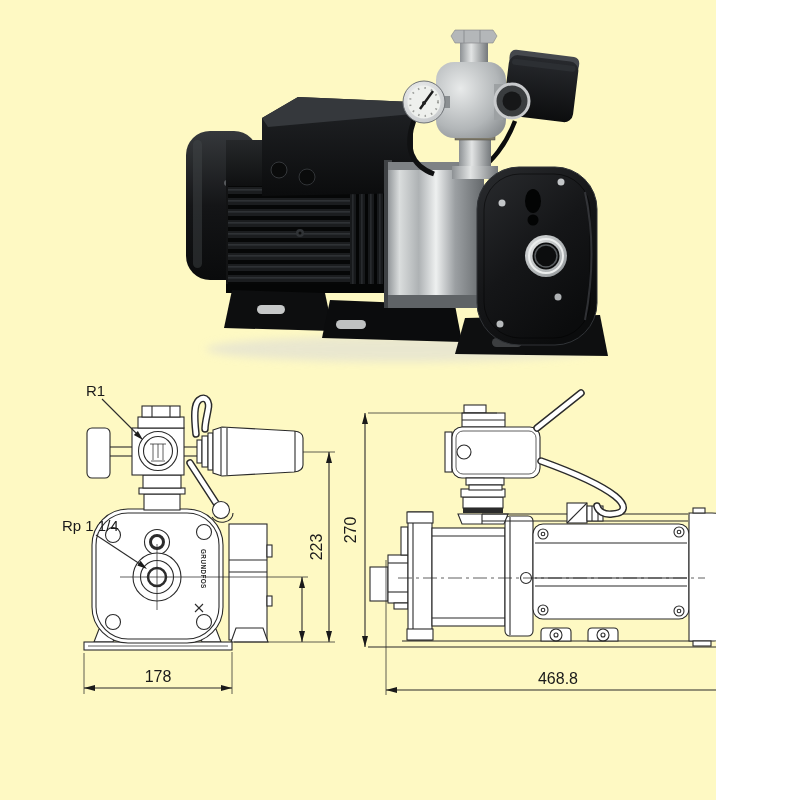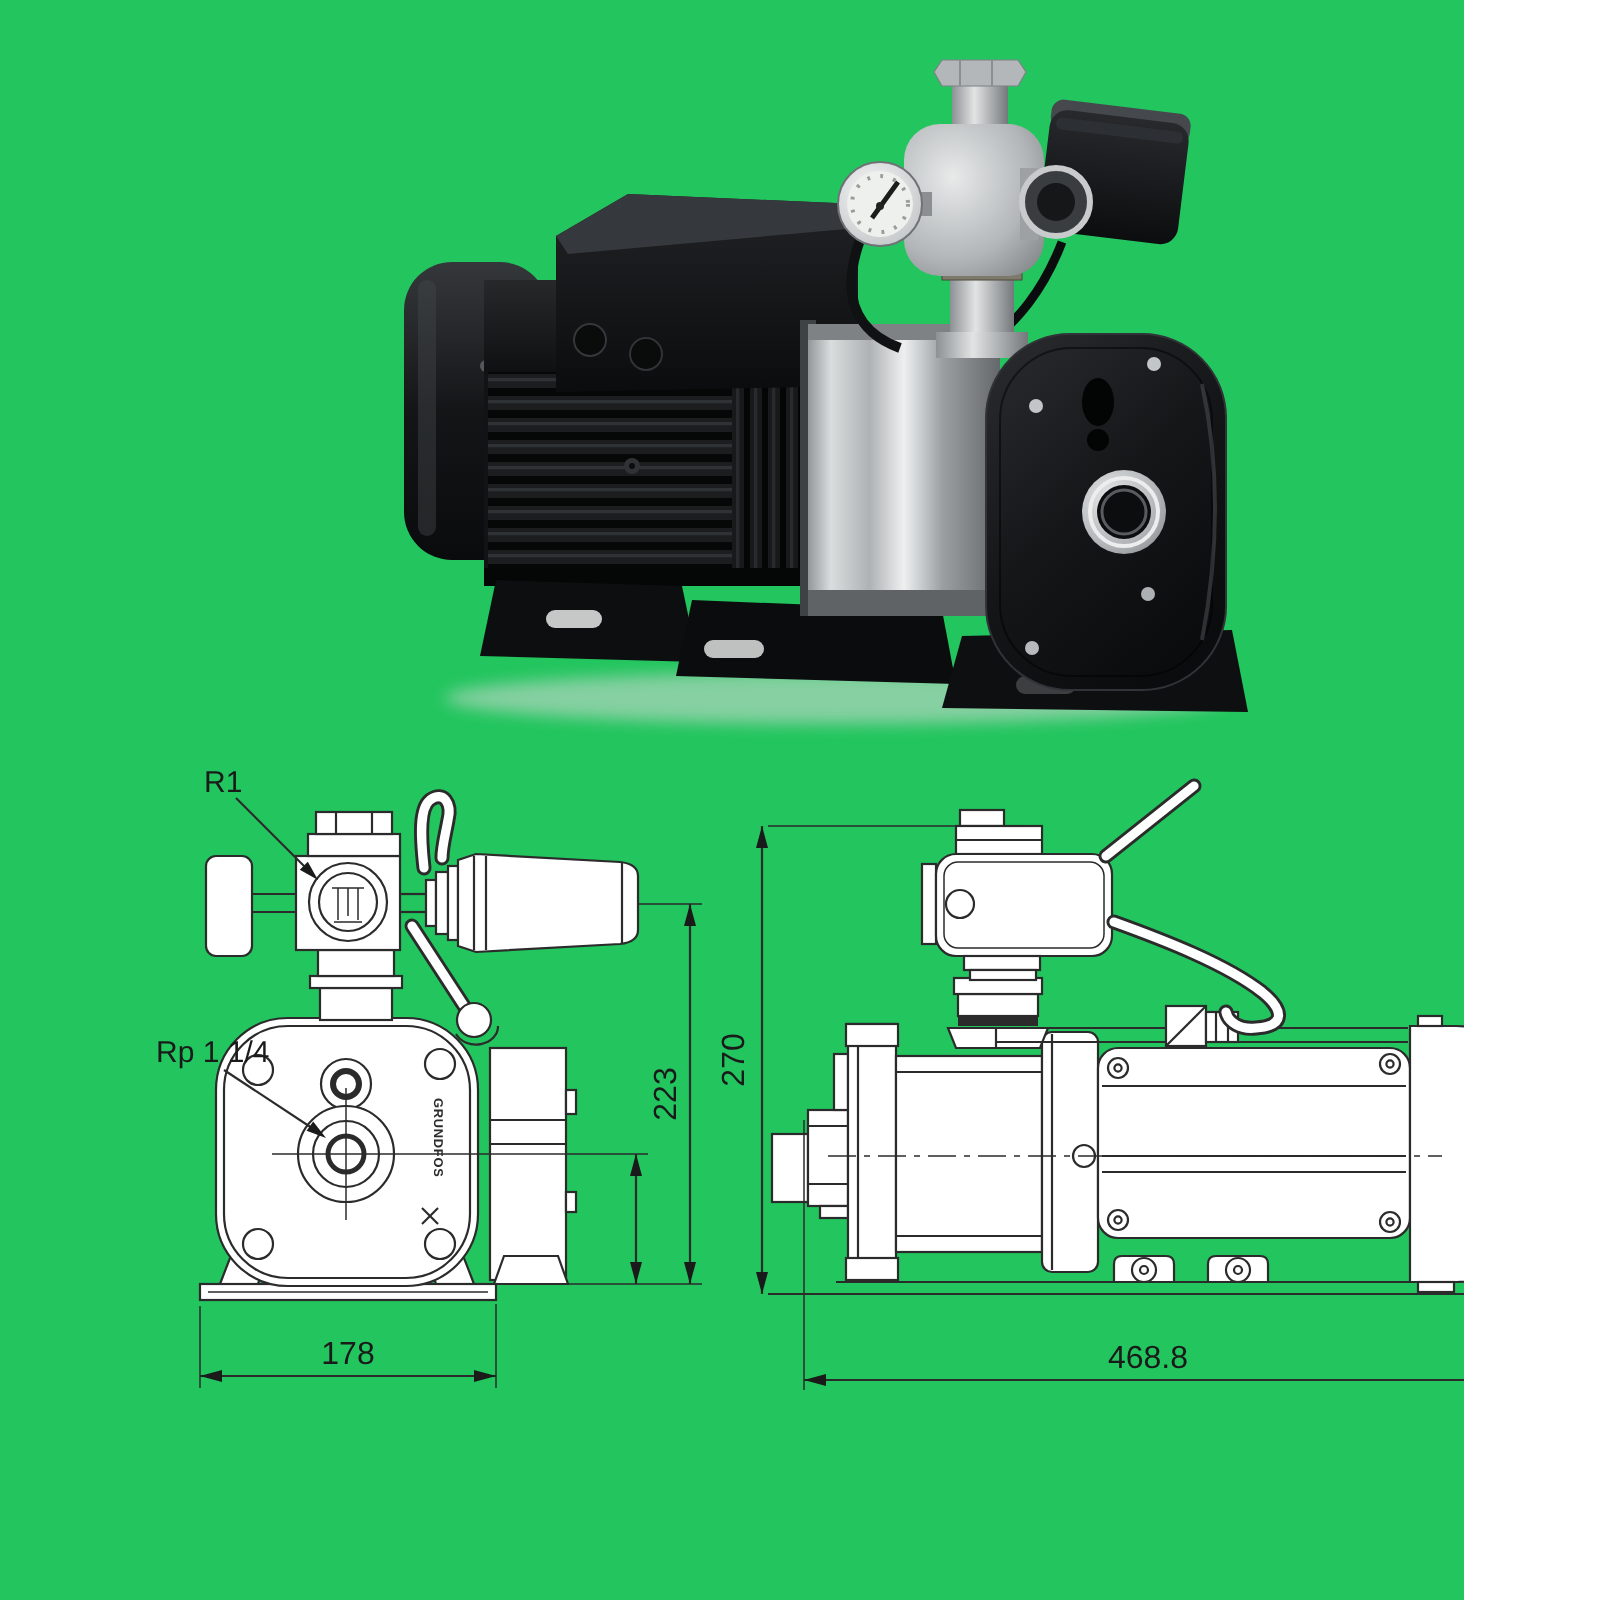--- a/index.html
+++ b/index.html
@@ -1,17 +1,17 @@
 <!DOCTYPE html>
 <html><head>
 <meta charset="utf-8">
 <style>
   html,body{margin:0;padding:0;background:#ffffff;}
-  #stage{position:relative;width:716px;height:800px;background:#22c55e;overflow:hidden;
-         font-family:"Liberation Sans", sans-serif;padding-left:16px;}
+  #stage{position:relative;width:716px;height:800px;background:#fef9c3;overflow:hidden;
+         font-family:"Liberation Sans", sans-serif;}
   svg{display:block}
   text{font-family:"Liberation Sans", sans-serif;fill:#1a1a1a;}
   .dim-text{font-size:16px;}
   .label-text{font-size:15px;}
   .brand-text{font-size:6.4px;font-weight:bold;letter-spacing:.4px;fill:#2b2b2b;}
   .ln{stroke:#2b2b2b;stroke-width:1.1;fill:none;}
   .lnw{stroke:#2b2b2b;stroke-width:1.1;fill:#ffffff;}
   .thin{stroke:#2b2b2b;stroke-width:.75;fill:none;}
   .arr{fill:#1a1a1a;stroke:none;}
   .tube-o{stroke:#2b2b2b;stroke-width:7.5;fill:none;stroke-linecap:round;}

